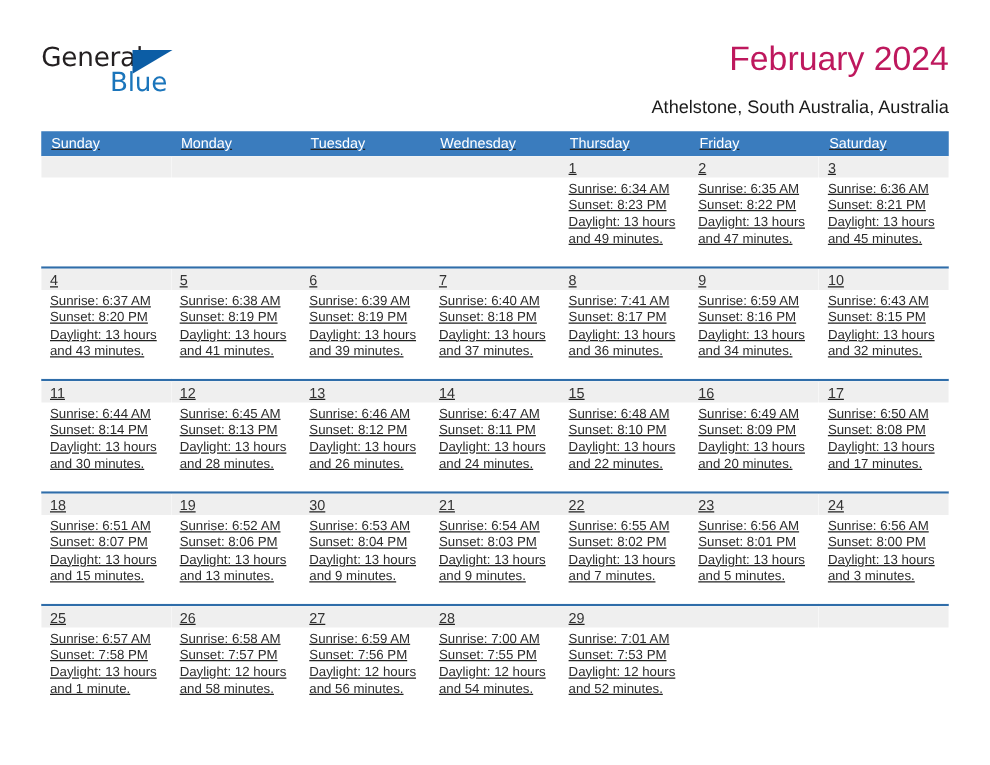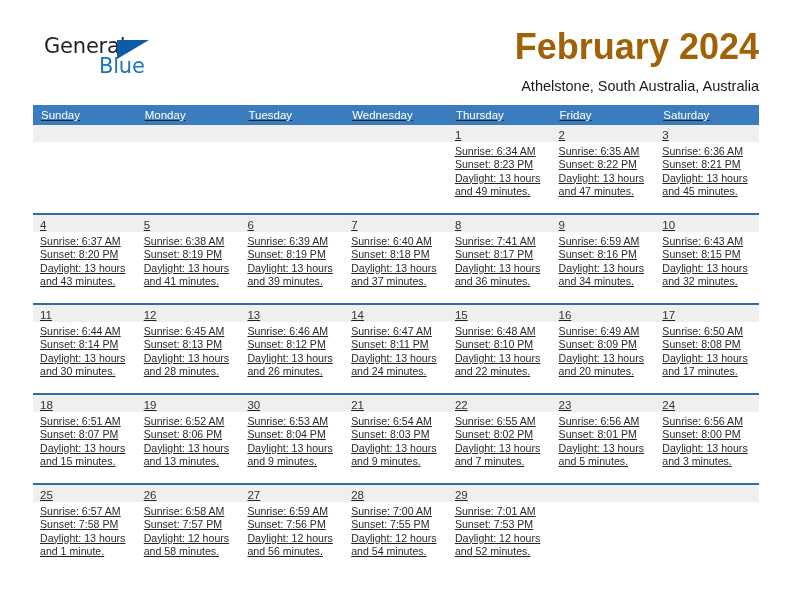--- a/index.html
+++ b/index.html
@@ -26,21 +26,21 @@
   .header {
     position: absolute;
     left: 33px;
     top: 30px;
     right: 33px;
     height: 68px;
   }
 
   .logo {
     position: absolute;
-    left: 11px;
+    left: 0;
     top: 4px;
     width: 180px;
     height: 56px;
   }
   .logo-general {
     position: absolute;
     left: 0;
     top: 0;
     font-size: 21px;
     letter-spacing: -0.2px;
@@ -68,23 +68,23 @@
     border-bottom: 19px solid transparent;
   }
 
   .title-block {
     position: absolute;
     right: 0;
     top: 0;
     text-align: right;
   }
   .cal-title {
-    font-size: 36px;
-    font-weight: 700;
-    color: #a16207;
+    font-size: 27px;
+    font-weight: 400;
+    color: #be185d;
     line-height: 34px;
     white-space: nowrap;
     font-family: "Liberation Sans", sans-serif;
   }
   .cal-subtitle {
     margin-top: 13px;
     font-size: 14.5px;
     font-weight: 400;
     color: #1a1a1a;
     line-height: 18px;

